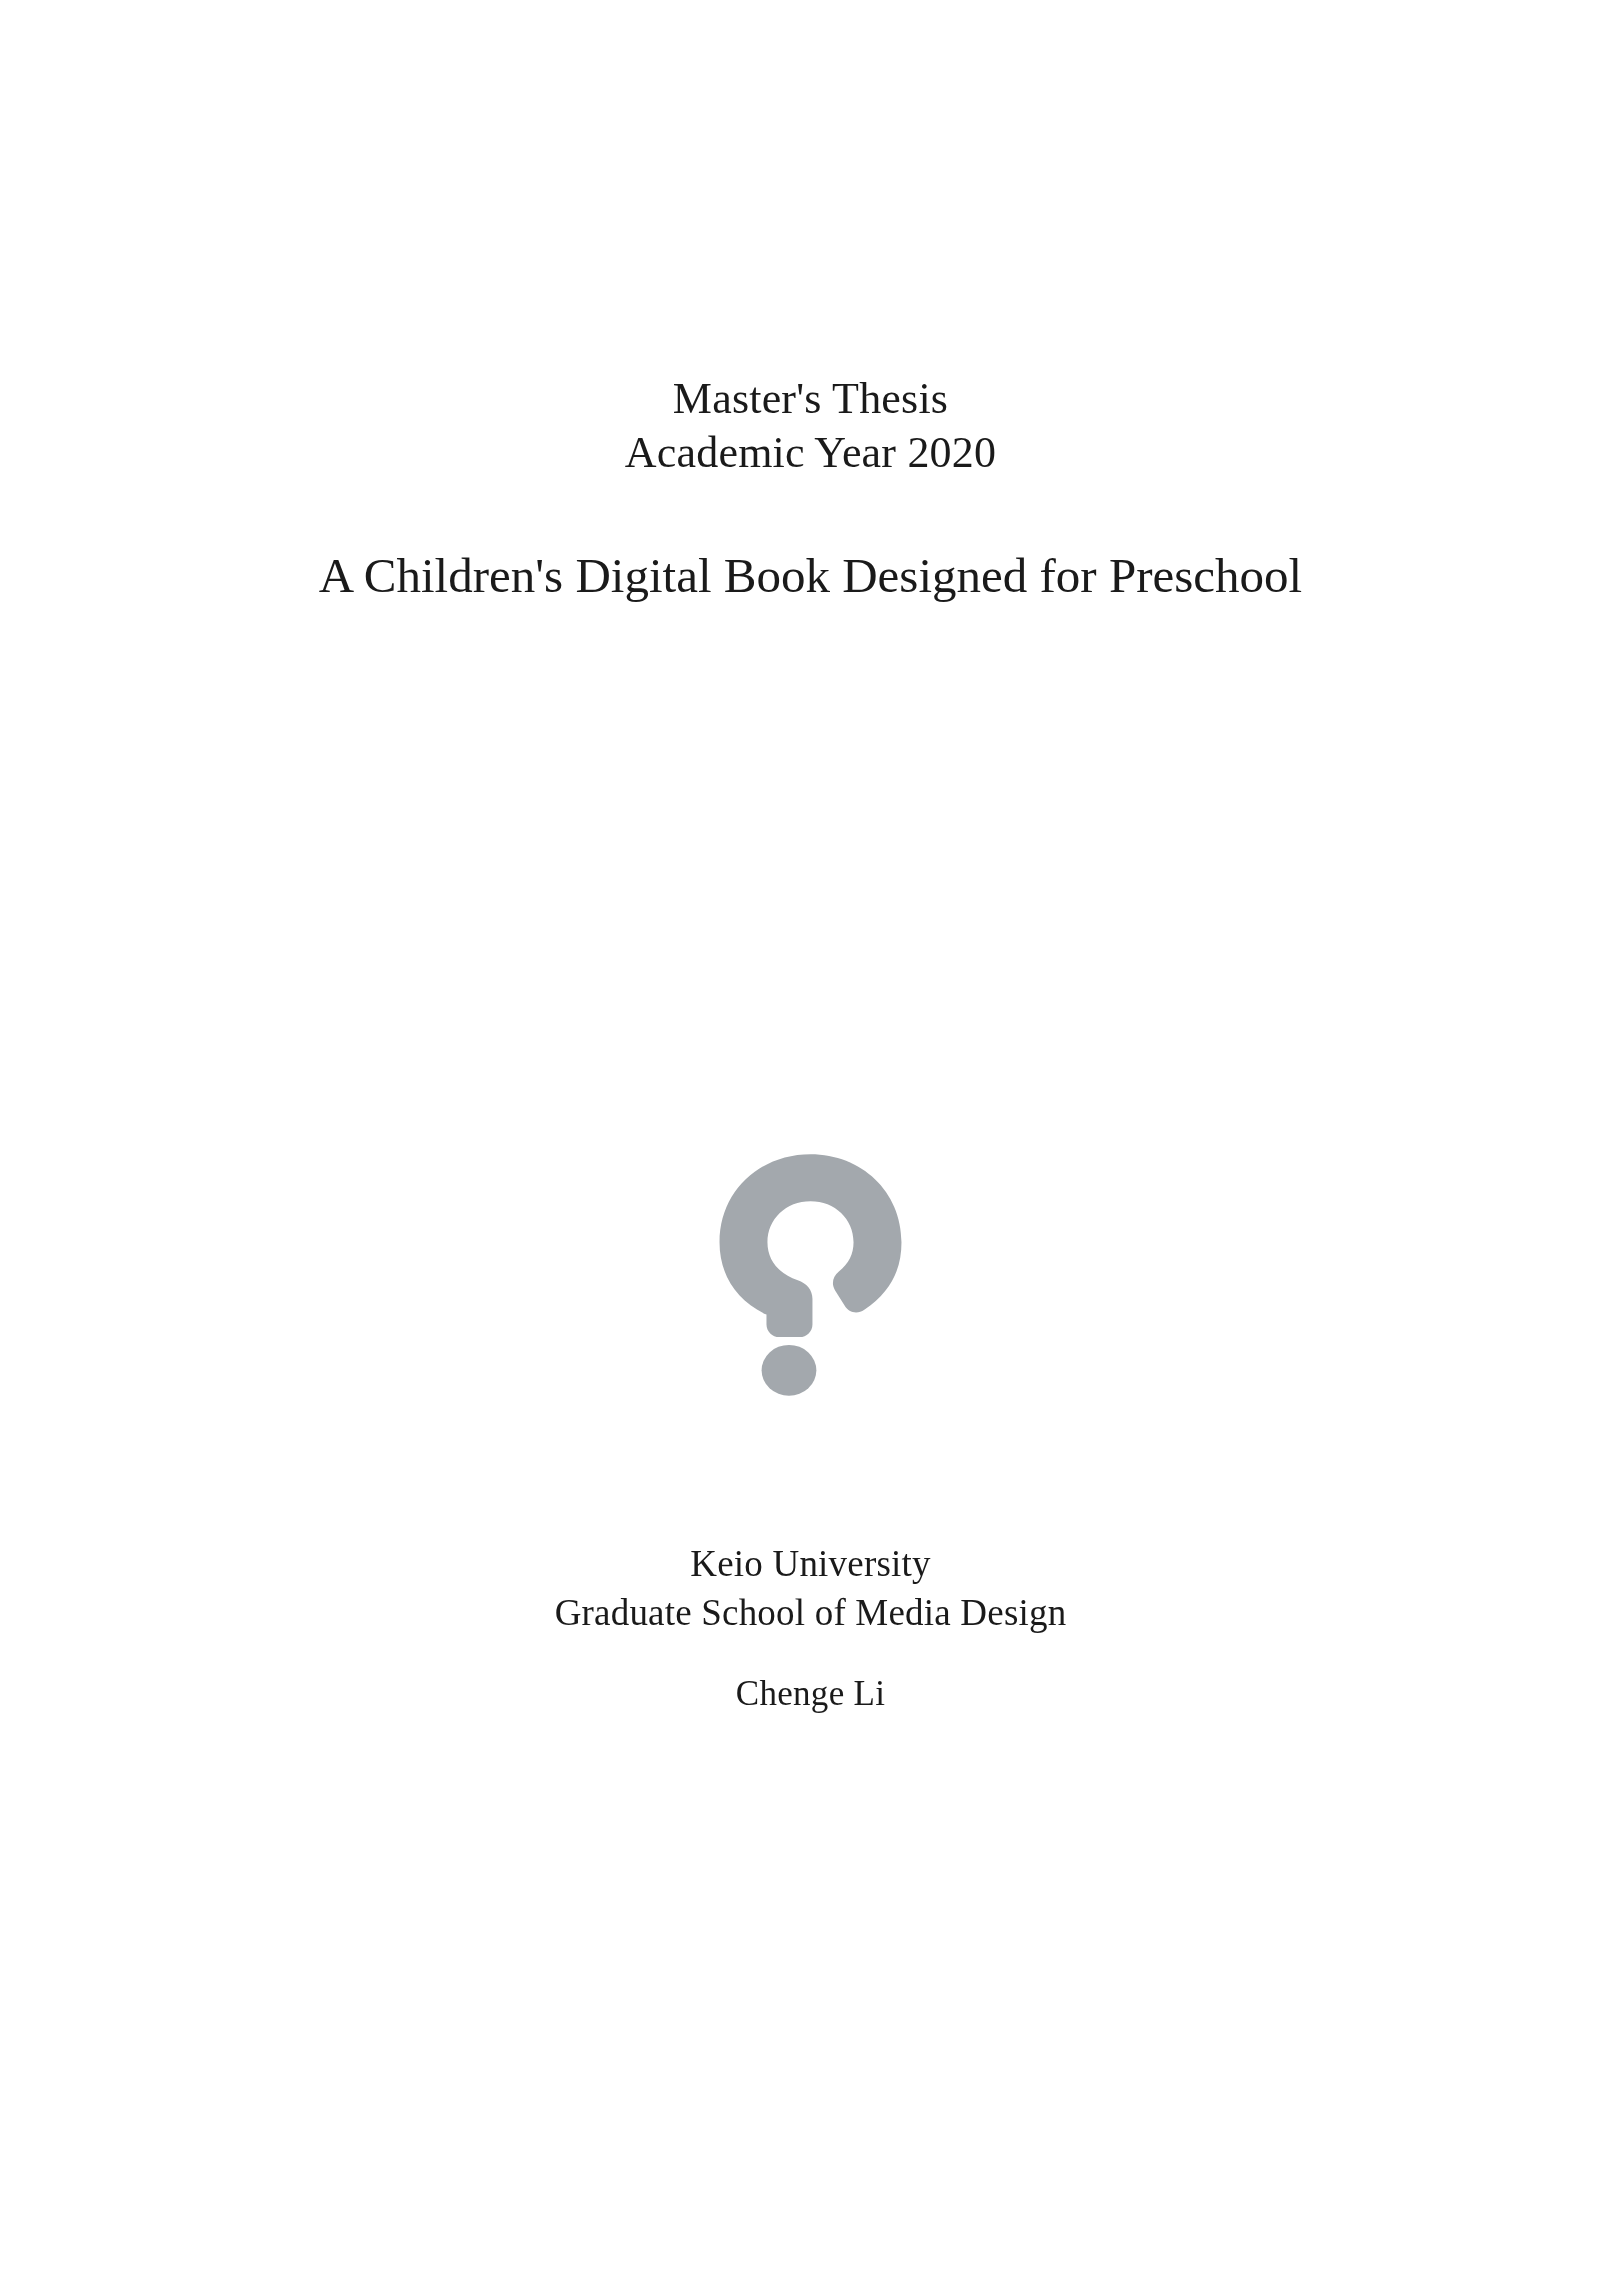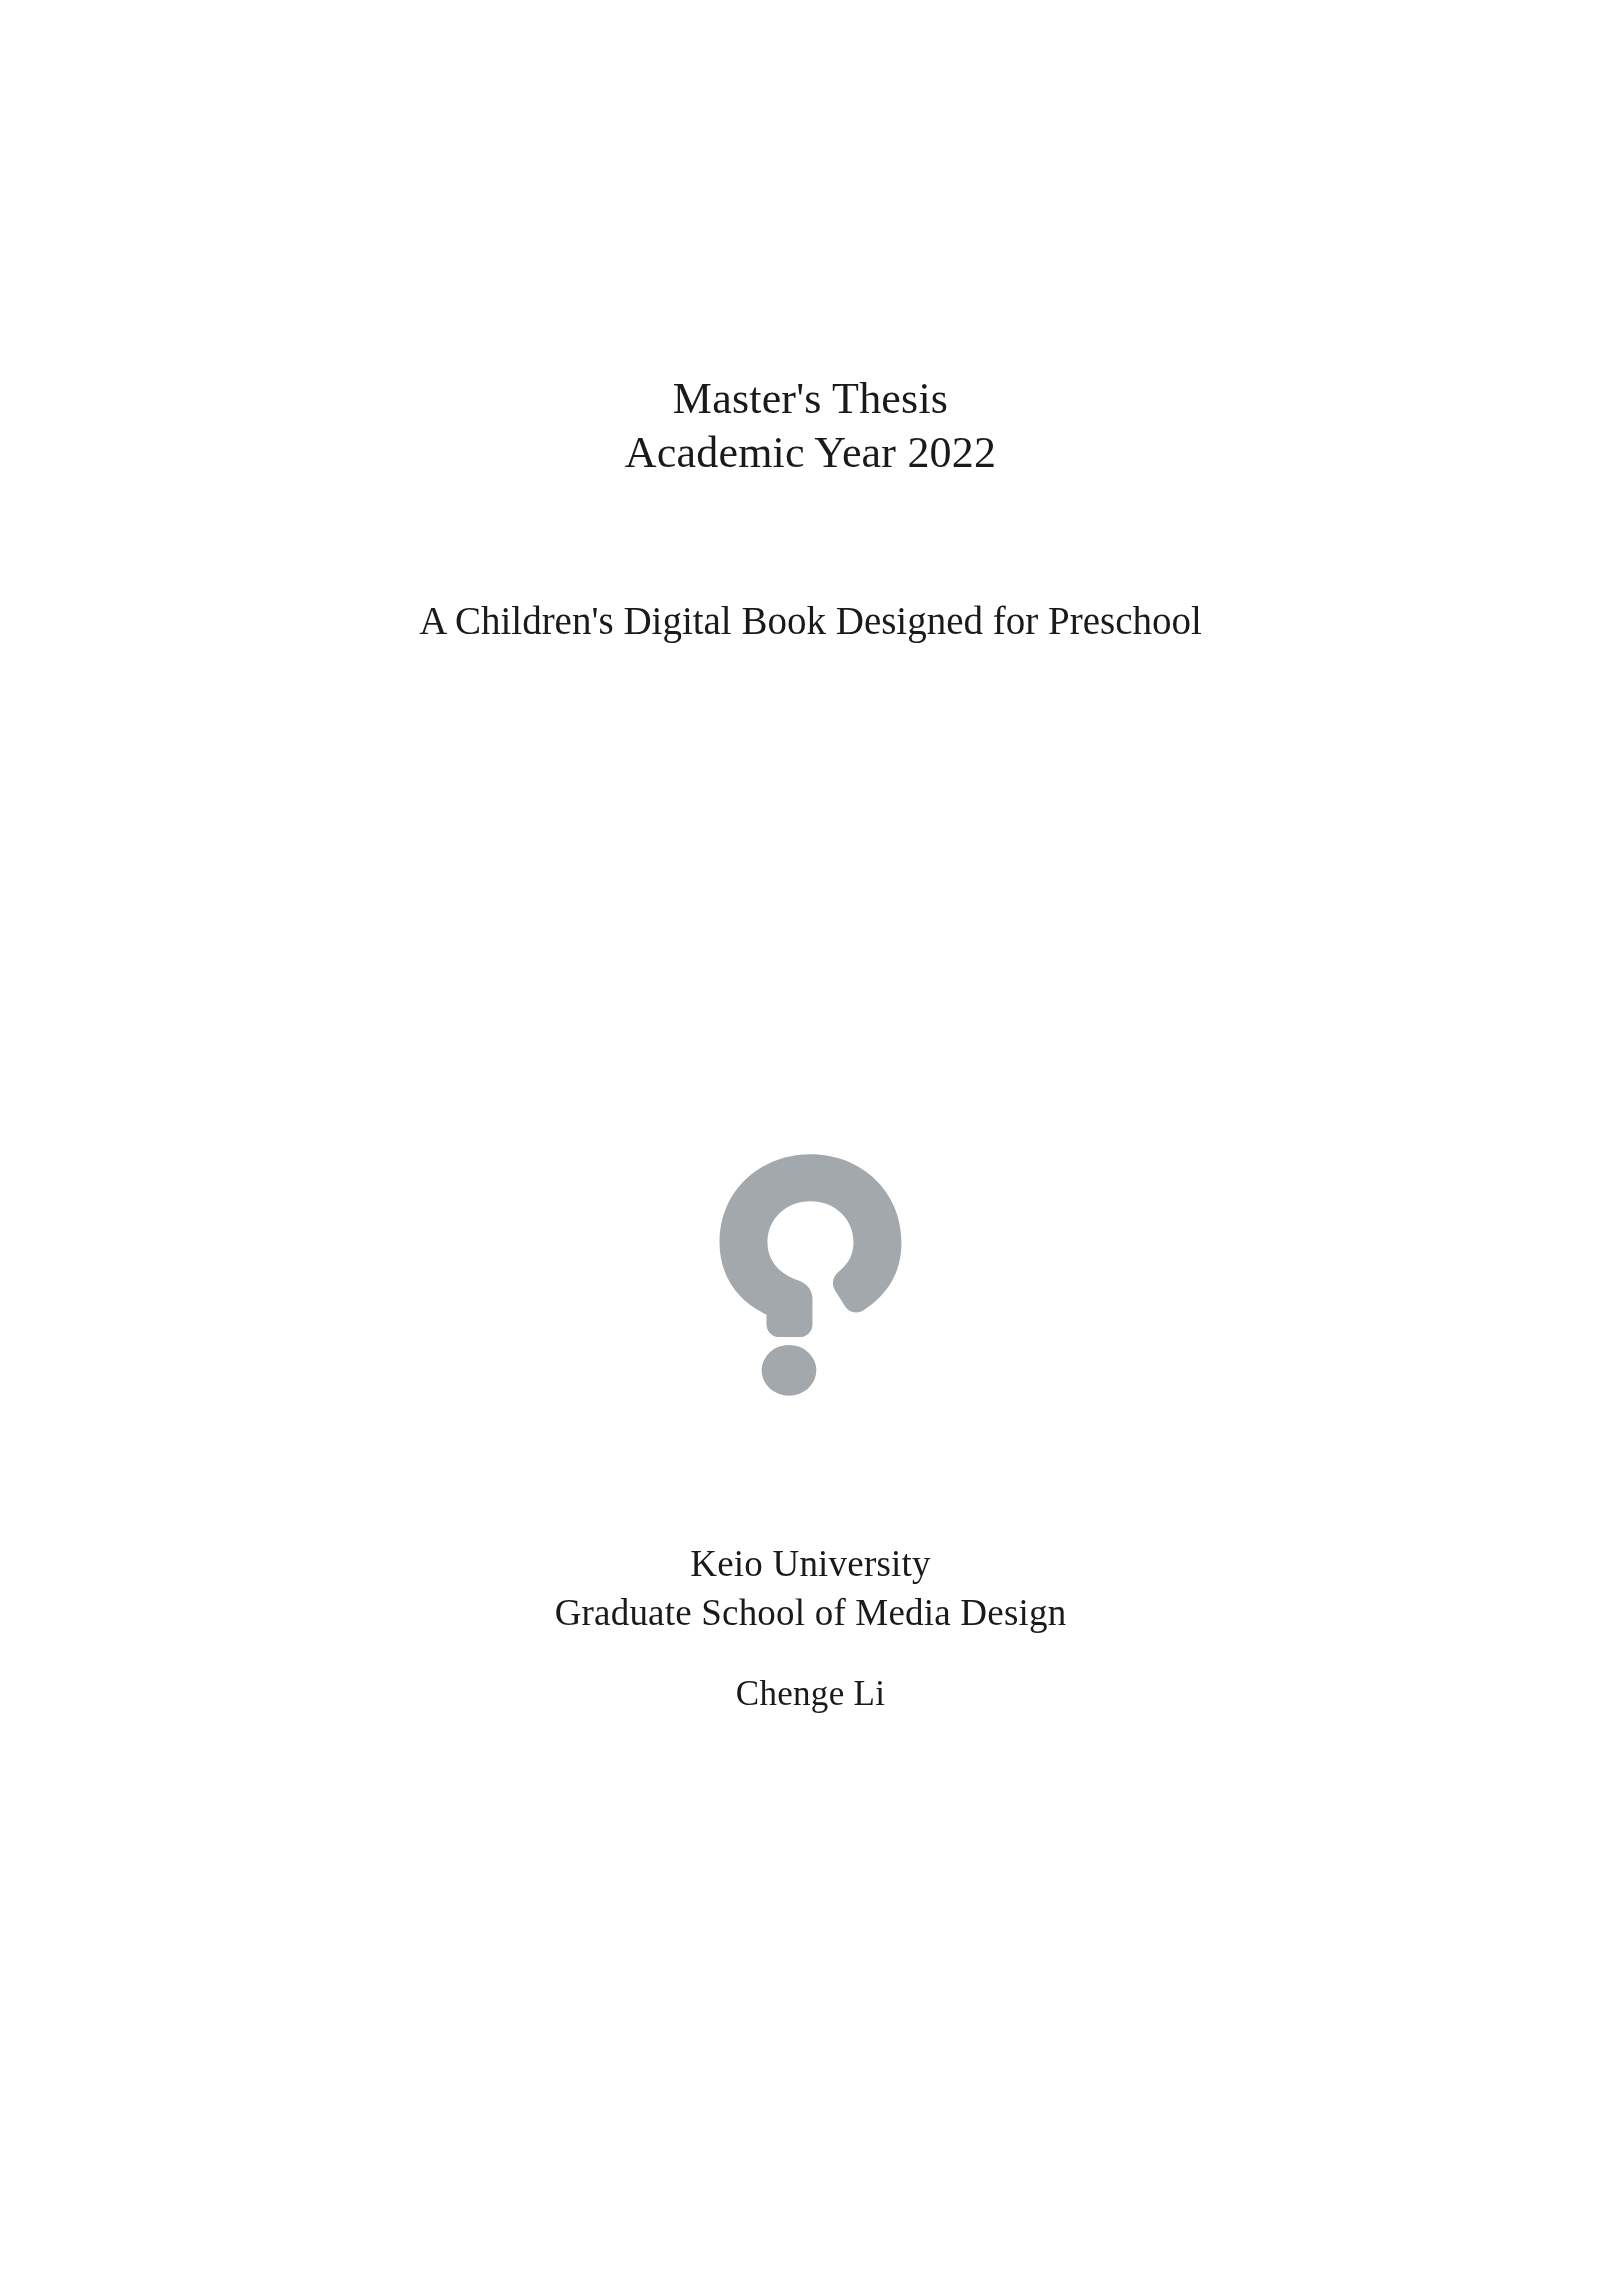--- a/index.html
+++ b/index.html
@@ -31,22 +31,22 @@
     text-align: center;
   }
 
   .meta-line {
     font-size: 44px;
     line-height: 1.22;
     letter-spacing: 0.2px;
   }
 
   .thesis-title {
-    margin-top: 116px;
-    font-size: 39px;
+    margin-top: 64px;
+    font-size: 49px;
     line-height: 1.34;
     padding: 0 245px;
   }
   .thesis-title .line {
     display: block;
   }
 
   .logo-wrap {
     position: absolute;
     top: 1152px;
@@ -75,21 +75,21 @@
     letter-spacing: 0.3px;
   }
 </style>
 </head>
 <body>
 
 <div class="page">
 
   <div class="title-block">
     <div class="meta-line">Master's Thesis</div>
-    <div class="meta-line">Academic Year 2022</div>
+    <div class="meta-line">Academic Year 2020</div>
 
     <div class="thesis-title">
       <span class="line">A Children's Digital Book Designed for Preschool</span>
     </div>
   </div>
 
   <div class="logo-wrap">
     <svg width="225" height="245" viewBox="0 0 230 250" aria-hidden="true">
       <g fill="#a3a8ad">
         <path d="M115 2 C63 2 22 40 22 92 C22 126 40 152 70 166 L70 176 C70 183 76 189 83 189 L104 189 C111 189 117 183 117 176 L117 150 C117 141 111 134 102 131 C82 124 71 110 71 92 C71 68 90 50 115 50 C140 50 159 68 159 92 C159 104 154 114 144 122 C138 127 136 134 140 141 L150 157 C154 164 163 166 170 161 C197 143 208 120 208 92 C208 40 167 2 115 2 Z"></path>

